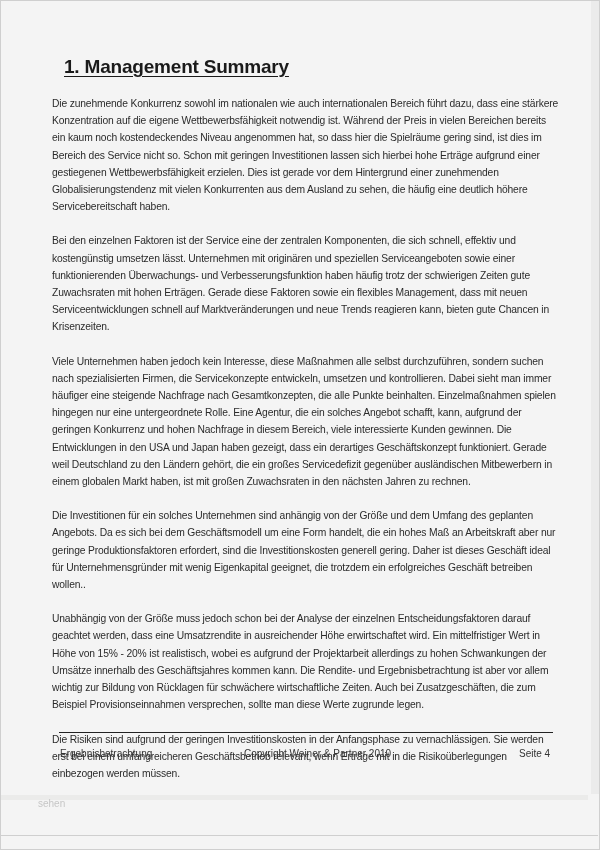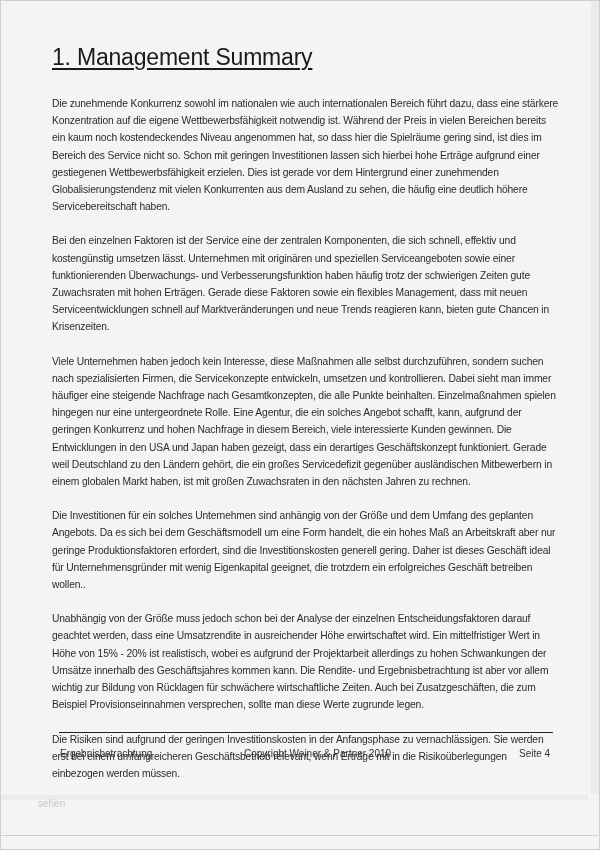--- a/index.html
+++ b/index.html
@@ -23,22 +23,22 @@
   }
   .sep-band {
     position: absolute; left: 1px; top: 795px; width: 587px; height: 5px;
     background: #ebebea;
   }
   .bottom-line {
     position: absolute; left: 1px; top: 835px; width: 597px; height: 1px;
     background: #cfcfcf;
   }
   h1 {
-    position: absolute; left: 52px; top: 44px; margin: 0;
-    font-size: 23px; font-weight: normal; color: #1a1a1a;
+    position: absolute; left: 52px; top: 44px; margin: 12px;
+    font-size: 19px; font-weight: bold; color: #1a1a1a;
     text-decoration: underline; text-underline-offset: 3px;
     letter-spacing: -0.2px;
   }
   .body {
     position: absolute; left: 52px; top: 78px; width: 508px;
   }
   .body p {
     margin: 17px 0 9px 0;
     font-size: 10.3px; line-height: 17.2px; color: #2b2b2b;
     letter-spacing: -0.15px;

